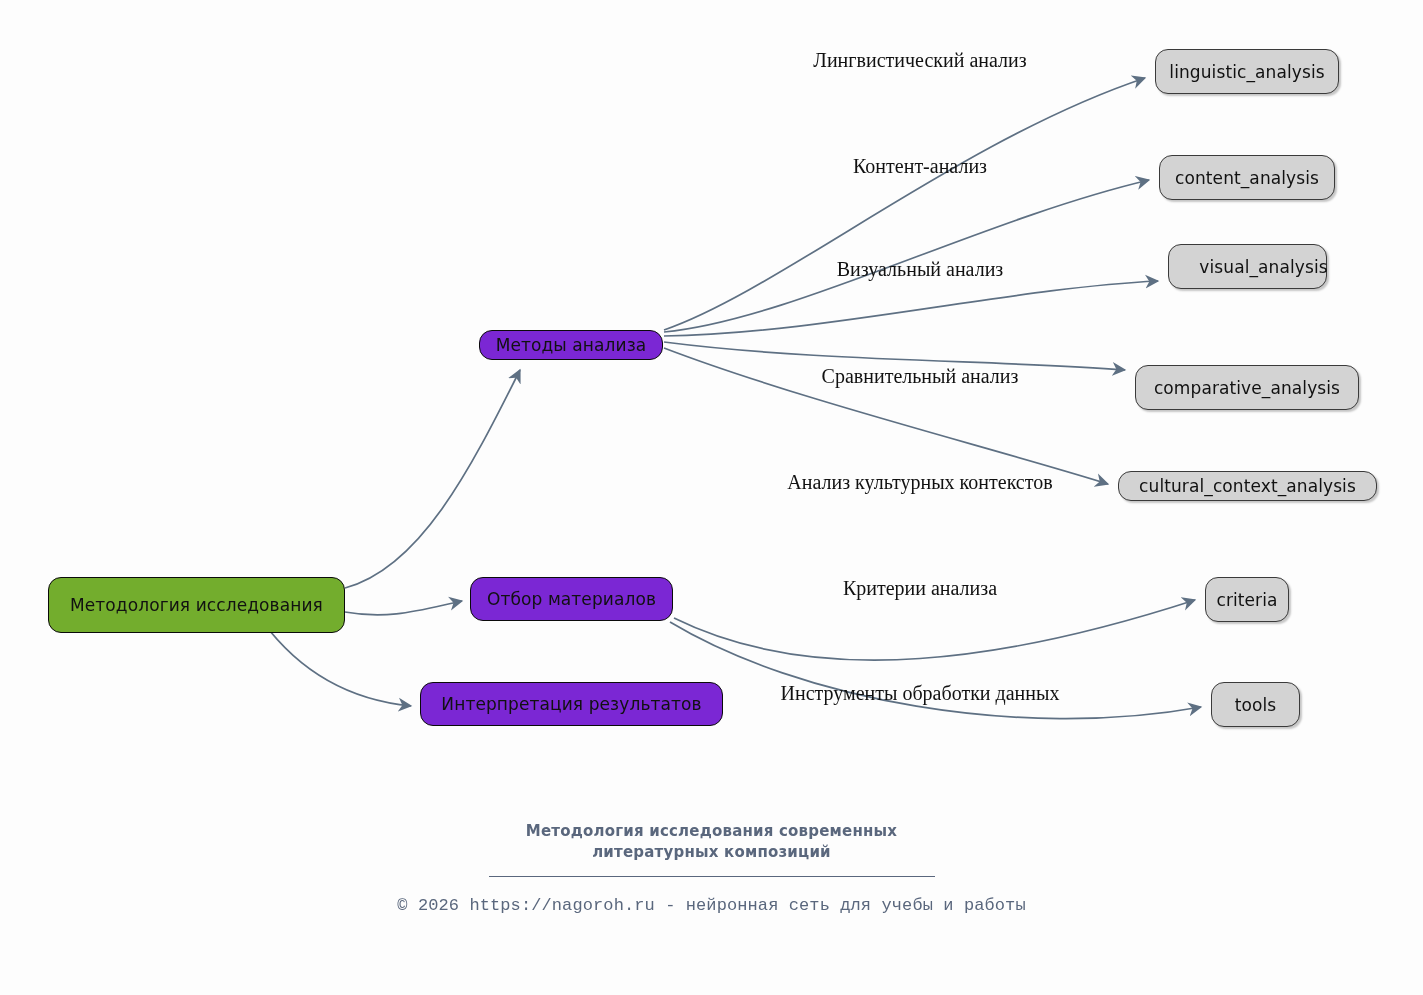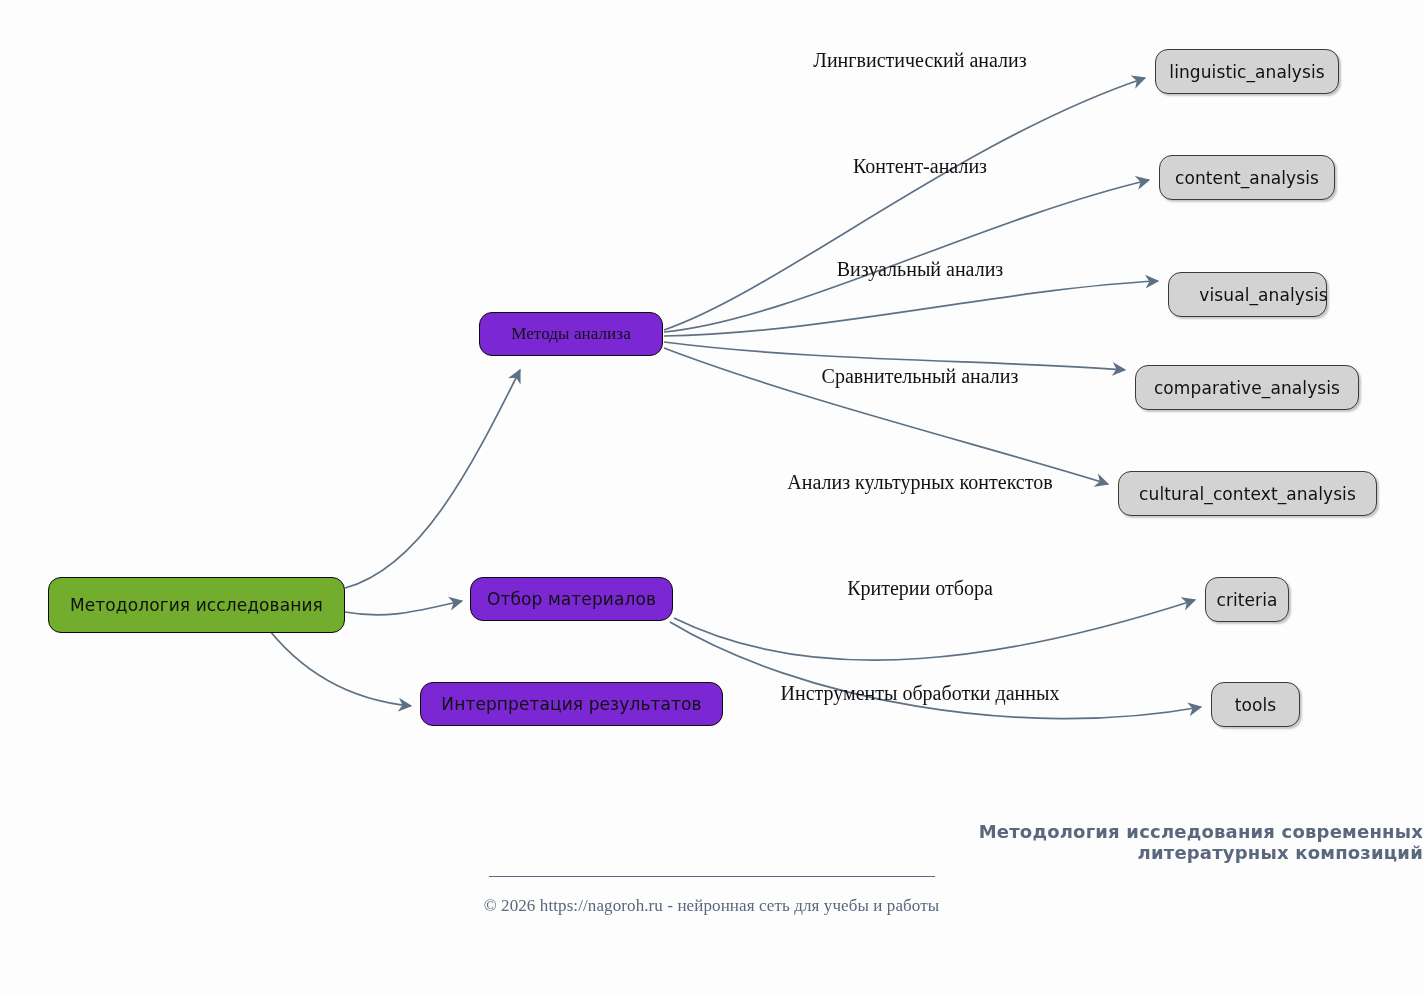--- a/index.html
+++ b/index.html
@@ -62,36 +62,35 @@
     transform: translateX(-50%);
   }
   #footer {
     position: absolute;
     left: 0;
     width: 1423px;
     text-align: center;
   }
   #footer-title {
     font-family: "DejaVu Sans", sans-serif;
-    font-size: 18px;
+    font-size: 15px;
     font-weight: bold;
     color: #5a677d;
     line-height: 21px;
     letter-spacing: 0.2px;
-    text-align: right;
   }
   #footer-rule {
     width: 446px;
     height: 0;
     margin: 13px auto 0 auto;
     border-top: 1.6px solid #5a677d;
   }
   #footer-copyright {
     margin-top: 19px;
-    font-family: Liberation Serif, serif;
+    font-family: Liberation Mono, monospace;
     font-size: 17px;
     color: #5a677d;
     letter-spacing: 0.1px;
   }
 </style>
 </head>
 <body>
 
 <div id="canvas">
 
@@ -112,58 +111,58 @@
         <path d="M 664,348 C 800,400 1000,450 1108,484" fill="none" stroke="#5e7083" stroke-width="1.7" marker-end="url(#arrow)"></path>
         <path d="M 674,618 C 820,690 1010,660 1195,600" fill="none" stroke="#5e7083" stroke-width="1.7" marker-end="url(#arrow)"></path>
         <path d="M 670,622 C 800,700 1020,740 1201,707" fill="none" stroke="#5e7083" stroke-width="1.7" marker-end="url(#arrow)"></path>
       </g>
   </svg>
 
   <div id="node-layer">
       <div class="node node-root" style="left: 48px; top: 577px; width: 297px; height: 56px;">
         <span>Методология исследования</span>
       </div>
-      <div class="node node-branch" style="left: 479px; top: 312px; width: 184px; height: 44px; font-family: Liberation Serif, serif;">
+      <div class="node node-branch" style="left: 479px; top: 330px; width: 184px; height: 30px;">
         <span>Методы анализа</span>
       </div>
       <div class="node node-branch" style="left: 470px; top: 577px; width: 203px; height: 44px;">
         <span>Отбор материалов</span>
       </div>
       <div class="node node-branch" style="left: 420px; top: 682px; width: 303px; height: 44px;">
         <span>Интерпретация результатов</span>
       </div>
       <div class="node node-leaf" style="left: 1155px; top: 49px; width: 184px; height: 45px;">
         <span>linguistic_analysis</span>
       </div>
       <div class="node node-leaf" style="left: 1159px; top: 155px; width: 176px; height: 45px;">
         <span>content_analysis</span>
       </div>
-      <div class="node node-leaf" style="left: 1168px; top: 272px; width: 159px; height: 45px; padding-left: 32px;">
+      <div class="node node-leaf" style="left: 1168px; top: 244px; width: 159px; height: 45px; padding-left: 32px;">
         <span>visual_analysis</span>
       </div>
       <div class="node node-leaf" style="left: 1135px; top: 365px; width: 224px; height: 45px;">
         <span>comparative_analysis</span>
       </div>
-      <div class="node node-leaf" style="left: 1118px; top: 471px; width: 259px; height: 45px;">
+      <div class="node node-leaf" style="left: 1118px; top: 471px; width: 259px; height: 30px;">
         <span>cultural_context_analysis</span>
       </div>
       <div class="node node-leaf" style="left: 1205px; top: 577px; width: 84px; height: 45px;">
         <span>criteria</span>
       </div>
       <div class="node node-leaf" style="left: 1211px; top: 682px; width: 89px; height: 45px;">
         <span>tools</span>
       </div>
     </div>
   <div id="edge-label-layer">
       <div class="edge-label" style="left: 920px; top: 49px;">Лингвистический анализ</div>
       <div class="edge-label" style="left: 920px; top: 155px;">Контент-анализ</div>
       <div class="edge-label" style="left: 920px; top: 258px;">Визуальный анализ</div>
       <div class="edge-label" style="left: 920px; top: 365px;">Сравнительный анализ</div>
       <div class="edge-label" style="left: 920px; top: 471px;">Анализ культурных контекстов</div>
-      <div class="edge-label" style="left: 920px; top: 577px;">Критерии отбора</div>
+      <div class="edge-label" style="left: 920px; top: 577px;">Критерии анализа</div>
       <div class="edge-label" style="left: 920px; top: 682px;">Инструменты обработки данных</div>
     </div>
 
   <div id="footer" style="top:821px;">
     <div id="footer-title">
       <div>Методология исследования современных</div>
       <div>литературных композиций</div>
     </div>
     <div id="footer-rule"></div>
     <div id="footer-copyright">© 2026 https://nagoroh.ru - нейронная сеть для учебы и работы</div>

